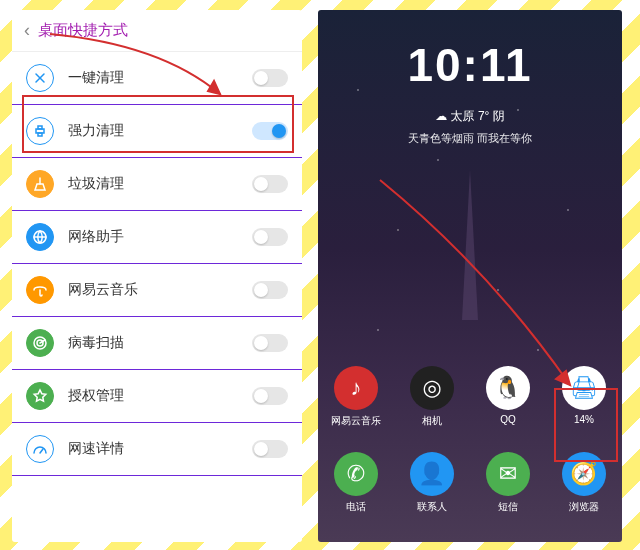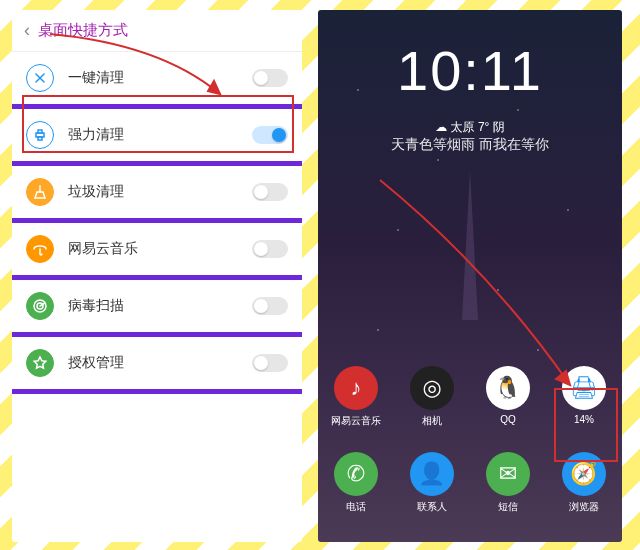--- a/index.html
+++ b/index.html
@@ -5,38 +5,38 @@
 *{margin:0;padding:0;box-sizing:border-box}
 body{width:640px;height:550px;font-family:sans-serif;overflow:hidden;position:relative}
 .bg{position:absolute;inset:0;background:repeating-linear-gradient(135deg,#fff 0 22px,#fff176 22px 44px);z-index:0}
 .wrap{position:relative;z-index:1;display:flex;height:100%;padding:10px 18px 8px 12px;gap:16px}
 .pane{background:#fff;border-radius:3px;overflow:hidden}
 .left{flex:0 0 290px;display:flex;flex-direction:column}
 .lhdr{display:flex;align-items:center;padding:10px 12px;border-bottom:1px solid #eee}
 .lhdr .back{color:#888;font-size:18px;margin-right:8px}
 .lhdr .ttl{font-size:15px;color:#a21caf}
 .list{flex:1;overflow:hidden}
-.row{display:flex;align-items:center;padding:12px 14px;border-bottom:5px solid #6d28d9;gap:14px;position:relative}
+.row{display:flex;align-items:center;padding:12px 14px;border-bottom:1px solid #6d28d9;gap:14px;position:relative}
 .row .ic{width:28px;height:28px;border-radius:50%;display:flex;align-items:center;justify-content:center;flex-shrink:0}
 .row .lbl{flex:1;font-size:14px;color:#333}
 .tog{width:36px;height:18px;border-radius:10px;background:#e6e6e6;position:relative}
 .tog::after{content:"";position:absolute;width:14px;height:14px;border-radius:50%;background:#fff;top:2px;left:2px;box-shadow:0 1px 2px rgba(0,0,0,.2)}
 .tog.on{background:#cfe7ff}
 .tog.on::after{left:20px;background:#2196f3}
 .hl{position:absolute;border:2px solid #d32f2f;pointer-events:none;z-index:5}
 .hl1{left:22px;top:95px;width:272px;height:58px}
 .hl2{left:554px;top:388px;width:64px;height:74px}
 .arr{position:absolute;z-index:6;stroke:#d32f2f;fill:none;stroke-width:2}
 .right{flex:1;position:relative;background:linear-gradient(180deg,#1a2238 0%,#2a1f3d 45%,#3a2a4a 70%,#4a3a55 100%);color:#fff}
 .stars{position:absolute;inset:0;background-image:radial-gradient(1px 1px at 40px 80px,#fff,transparent),radial-gradient(1px 1px at 120px 150px,#fff,transparent),radial-gradient(1px 1px at 200px 100px,#fff,transparent),radial-gradient(1px 1px at 80px 220px,#ffe,transparent),radial-gradient(1px 1px at 250px 200px,#fff,transparent),radial-gradient(1px 1px at 180px 280px,#fff,transparent),radial-gradient(1px 1px at 60px 320px,#fff,transparent),radial-gradient(1px 1px at 220px 340px,#fff,transparent)}
 .clock{position:absolute;top:28px;left:0;right:0;text-align:center}
-.clock .time{font-size:56px;font-weight:400;letter-spacing:2px}
+.clock .time{font-size:46px;font-weight:700;letter-spacing:2px}
 .clock .date{font-size:12px;margin-top:2px}
 .clock .wth{font-size:12px;margin-top:16px}
-.clock .ly{font-size:14px;margin-top:0;opacity:.9}
+.clock .ly{font-size:11px;margin-top:6px;opacity:.9}
 .apps{position:absolute;left:0;right:0;display:flex;justify-content:space-around;text-align:center}
 .apps .app{width:60px}
 .apps .ai{width:44px;height:44px;border-radius:50%;margin:0 auto 4px;display:flex;align-items:center;justify-content:center;font-size:22px}
 .apps .al{font-size:10px}
 .r1{bottom:114px}
 .r2{bottom:28px}
 .tower{position:absolute;left:50%;top:160px;transform:translateX(-50%);width:0;height:0;border-left:8px solid transparent;border-right:8px solid transparent;border-bottom:150px solid rgba(90,70,110,.5)}
 </style>
 </head>
 <body>
@@ -74,20 +74,32 @@
           <span class="ic" style="background:#ffa726;border:1px solid #ffa726">
             <svg width="16" height="16" viewBox="0 0 16 16" stroke="#fff" fill="none" stroke-width="1.5" stroke-linecap="round">
               <path d="M8 2v6"></path>
               <path d="M5 8h6l2 6h-10z"></path>
             </svg>
           </span>
           <span class="lbl">垃圾清理</span>
           <span class="tog "></span>
         </div>
         <div class="row">
+          <span class="ic" style="background:#2196f3;border:1px solid #2196f3">
+            <svg width="16" height="16" viewBox="0 0 16 16" stroke="#fff" fill="none" stroke-width="1.5" stroke-linecap="round">
+              <path d="M8 2a6 6 0 1 0 .01 0"></path>
+              <path d="M2 8h12"></path>
+              <path d="M8 2c3 3 3 9 0 12"></path>
+              <path d="M8 2c-3 3-3 9 0 12"></path>
+            </svg>
+          </span>
+          <span class="lbl">网络助手</span>
+          <span class="tog "></span>
+        </div>
+        <div class="row">
           <span class="ic" style="background:#ff9800;border:1px solid #ff9800">
             <svg width="16" height="16" viewBox="0 0 16 16" stroke="#fff" fill="none" stroke-width="1.5" stroke-linecap="round">
               <path d="M2 8c0-4 12-4 12 0"></path>
               <path d="M8 8v5a1 1 0 0 0 2 0"></path>
             </svg>
           </span>
           <span class="lbl">网易云音乐</span>
           <span class="tog "></span>
         </div>
         <div class="row">
@@ -101,20 +113,30 @@
           <span class="lbl">病毒扫描</span>
           <span class="tog "></span>
         </div>
         <div class="row">
           <span class="ic" style="background:#4caf50;border:1px solid #4caf50">
             <svg width="16" height="16" viewBox="0 0 16 16" stroke="#fff" fill="none" stroke-width="1.5" stroke-linecap="round">
               <path d="M8 2l1.8 3.7 4 .6-3 2.9.7 4-3.5-1.9-3.5 1.9.7-4-3-2.9 4-.6z"></path>
             </svg>
           </span>
           <span class="lbl">授权管理</span>
+          <span class="tog "></span>
+        </div>
+        <div class="row">
+          <span class="ic" style="background:#fff;border:1px solid #2196f3">
+            <svg width="16" height="16" viewBox="0 0 16 16" stroke="#2196f3" fill="none" stroke-width="1.5" stroke-linecap="round">
+              <path d="M2 12a6 6 0 0 1 12 0"></path>
+              <path d="M8 12l3-4"></path>
+            </svg>
+          </span>
+          <span class="lbl">网速详情</span>
           <span class="tog "></span>
         </div>
       </div>
   </div>
 
   <div class="pane right">
     <div class="stars"></div>
     <div class="tower"></div>
     <div class="clock">
       <div class="time">10:11</div>

